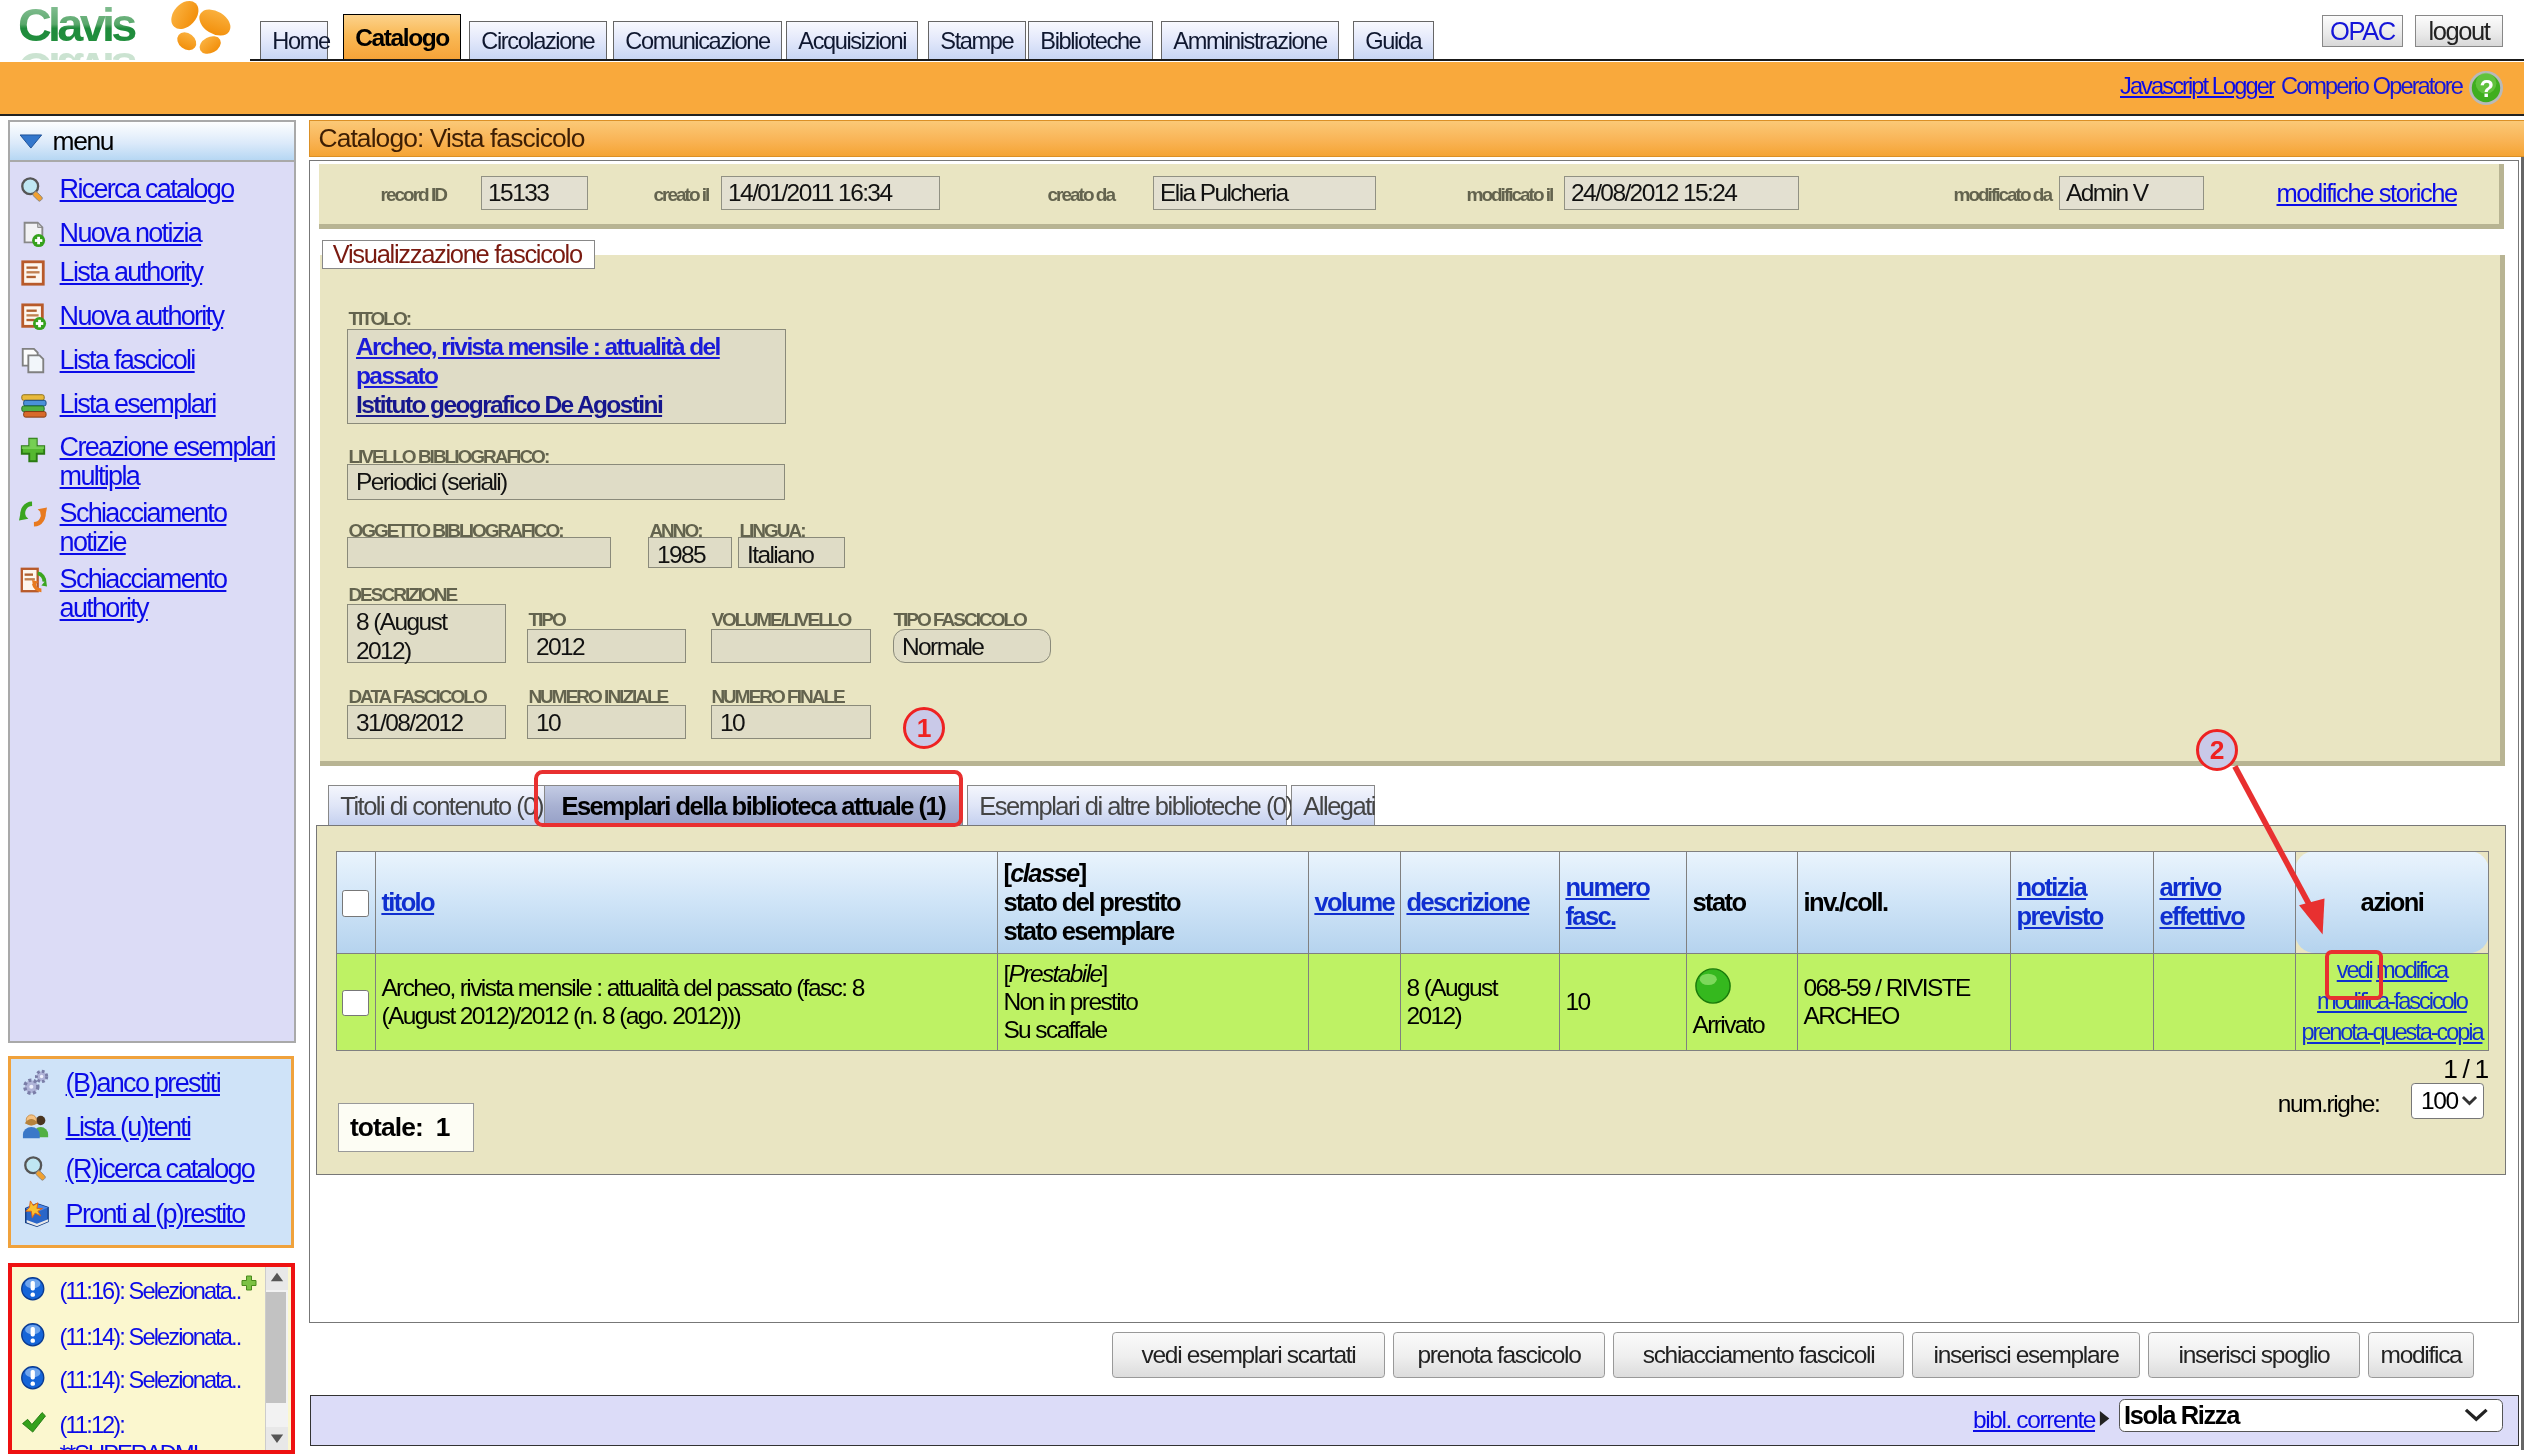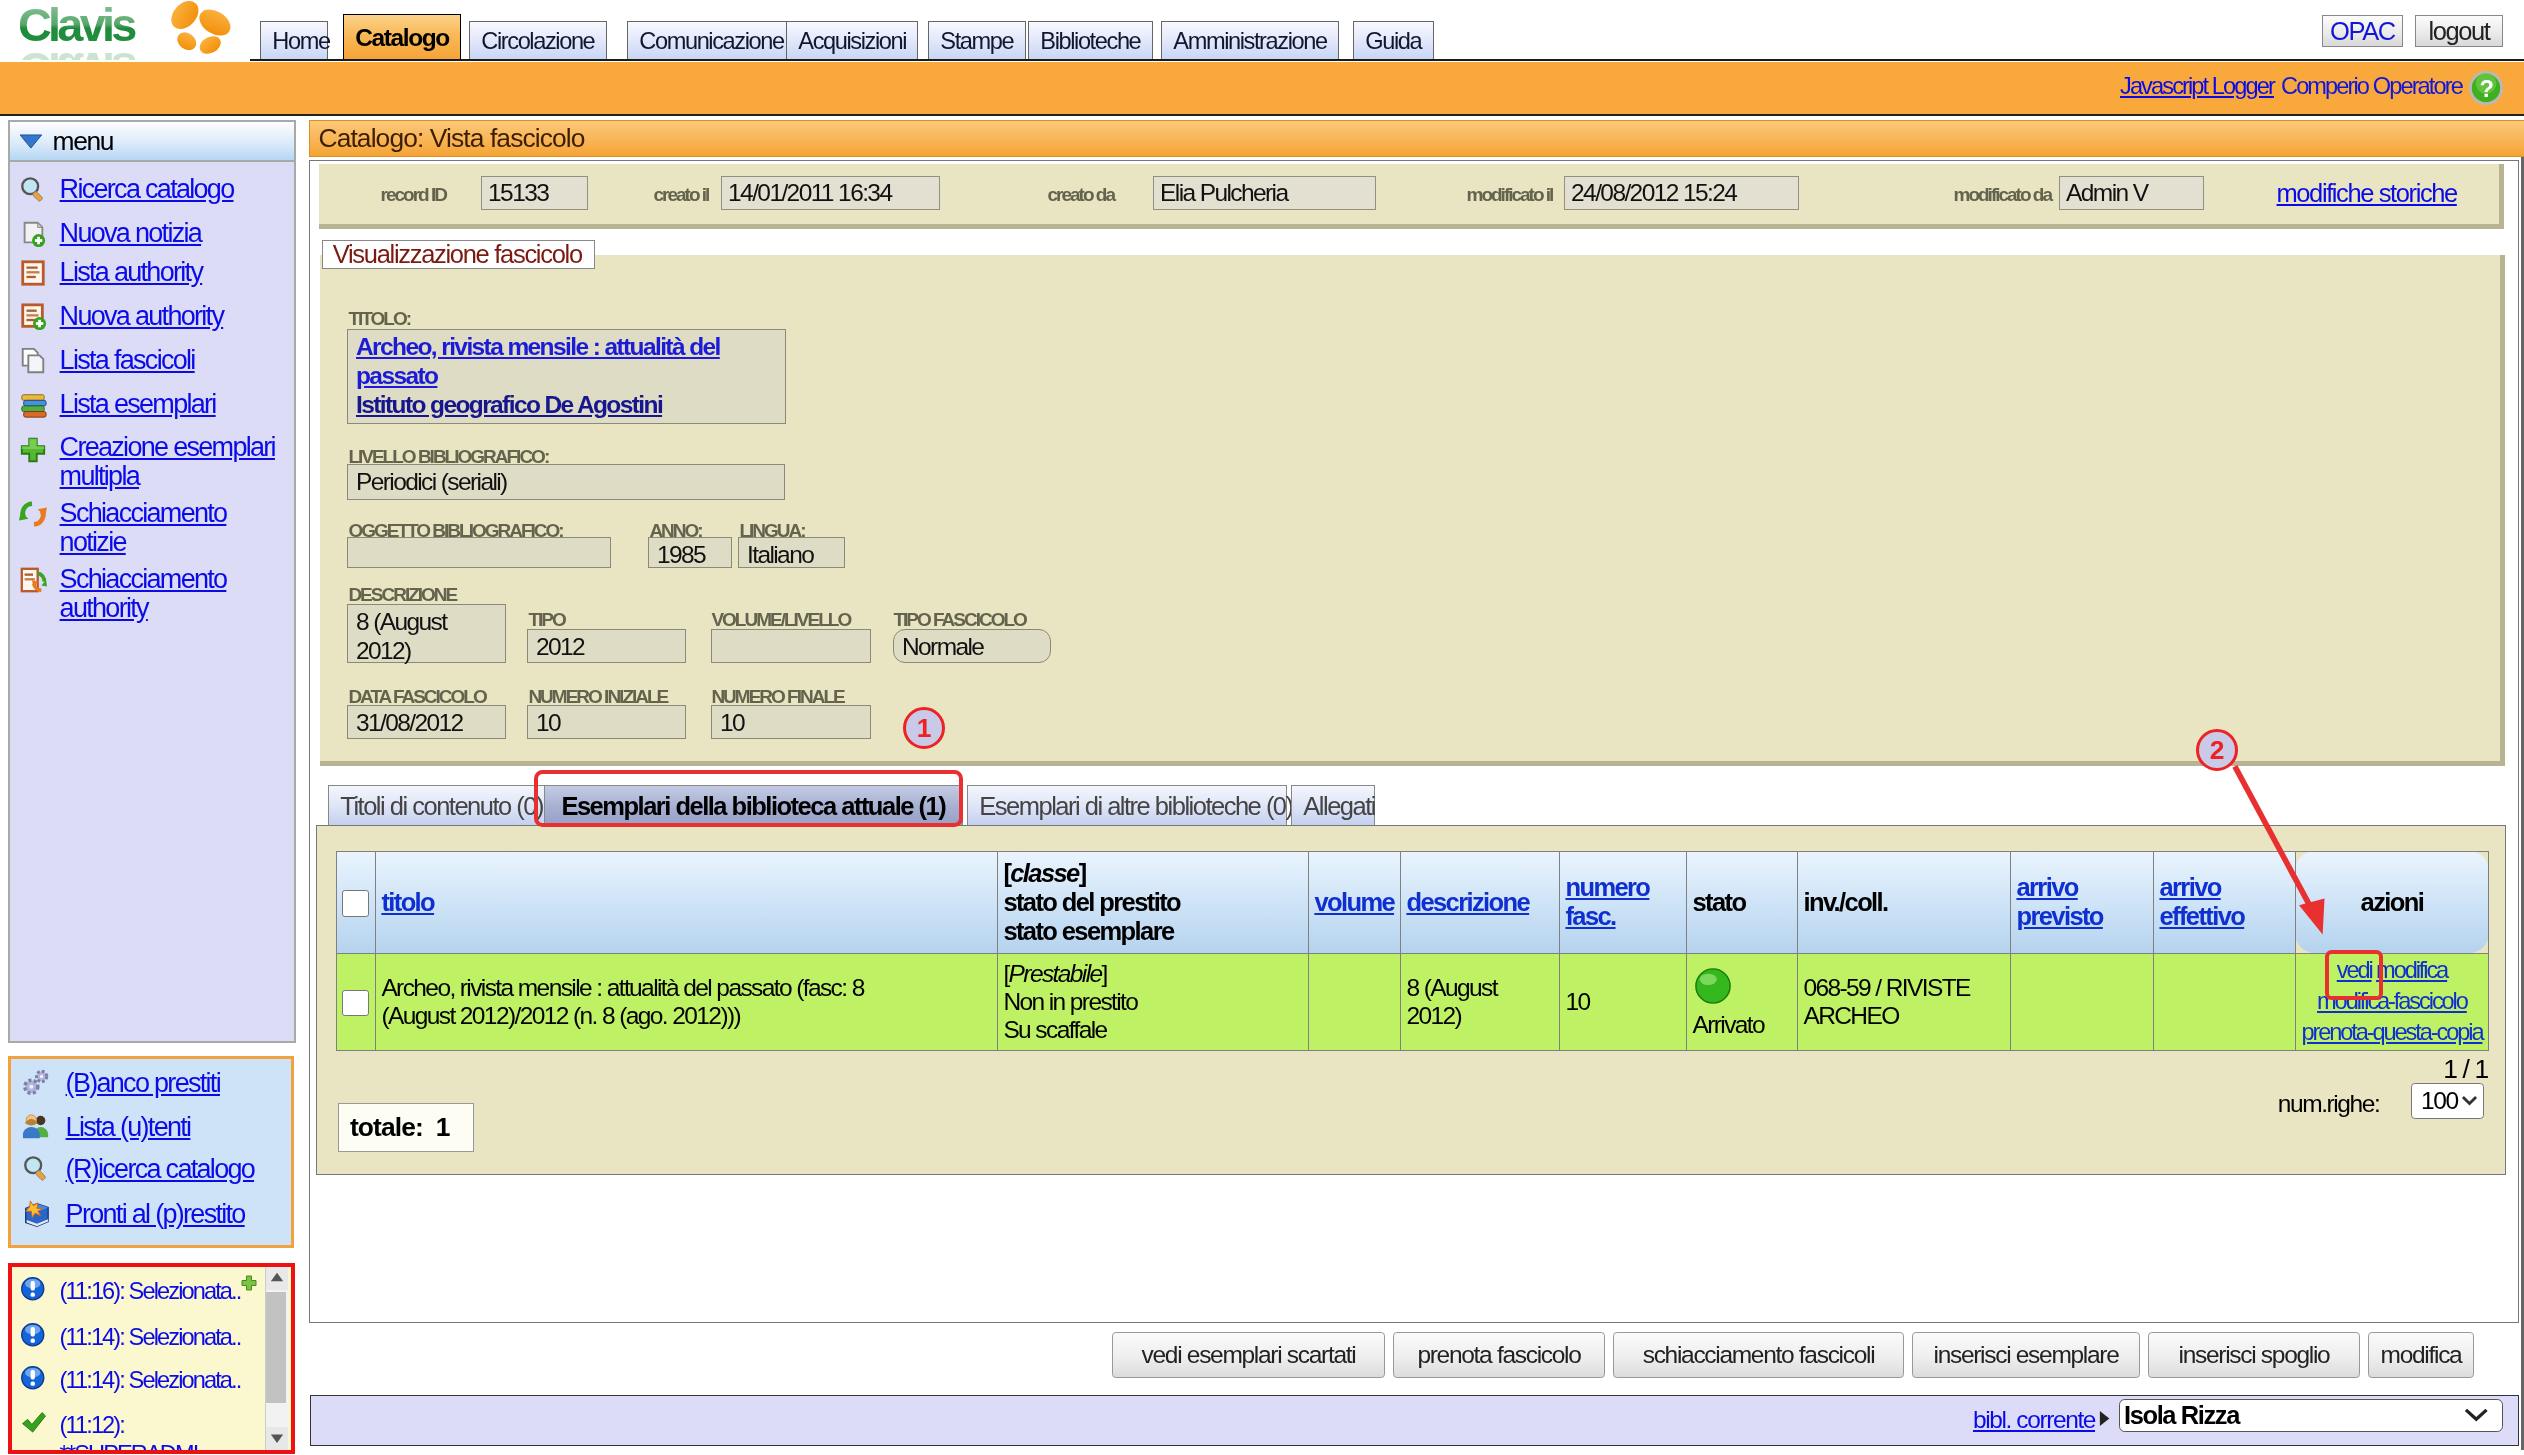--- a/index.html
+++ b/index.html
@@ -92,21 +92,21 @@
  <g>
   <ellipse cx="178" cy="16" rx="17" ry="12" fill="url(#ob)" transform="rotate(-48 178 16)"></ellipse>
   <ellipse cx="210" cy="24" rx="18" ry="12" fill="url(#ob)" transform="rotate(32 210 24)"></ellipse>
   <ellipse cx="180" cy="44" rx="11" ry="8.5" fill="url(#ob)" transform="rotate(38 180 44)"></ellipse>
   <ellipse cx="205" cy="48" rx="12" ry="8.5" fill="url(#ob)" transform="rotate(-28 205 48)"></ellipse>
  </g>
 </svg>
 <span class="navtab" style="left:260px;width:43px;text-align:center;">Home</span>
 <span class="navtab" id="tab-catalogo" style="left:343px;">Catalogo</span>
 <span class="navtab" style="left:469px;">Circolazione</span>
-<span class="navtab" style="left:627px;">Comunicazione</span>
+<span class="navtab" style="left:613px;">Comunicazione</span>
 <span class="navtab" style="left:786px;">Acquisizioni</span>
 <span class="navtab" style="left:928px;">Stampe</span>
 <span class="navtab" style="left:1028px;">Biblioteche</span>
 <span class="navtab" style="left:1161px;">Amministrazione</span>
 <span class="navtab" style="left:1353px;">Guida</span>
 <div class="abs" id="navline"></div>
 <span class="topbtn" style="left:2322px;width:79px;color:#1515d8;">OPAC</span>
 <span class="topbtn" style="left:2415px;width:86px;color:#222;">logout</span>
 <div class="abs" id="orangeband">
   <div class="abs" style="left:2120px;top:11.3px;font-size:23.6px;letter-spacing:-1.9px;"><a>Javascript Logger</a></div>
@@ -340,21 +340,21 @@
    <tbody>
           <tr class="hdr">
     <th style="text-align:center;"><span class="cb"></span></th>
     <th><a>titolo</a></th>
     <th>[<i>classe</i>]<br>stato del prestito<br>stato esemplare</th>
     <th><a>volume</a></th>
     <th><a>descrizione</a></th>
     <th><a>numero fasc.</a></th>
     <th>stato</th>
     <th>inv./coll.</th>
-    <th><a>arrivo previsto</a></th>
+    <th><a>notizia previsto</a></th>
     <th><a>arrivo effettivo</a></th>
     <th style="text-align:center;border-radius:20px;">azioni</th>
    </tr>
    <tr class="data">
     <td style="text-align:center;"><span class="cb"></span></td>
     <td style="white-space:nowrap;">Archeo, rivista mensile : attualità del passato (fasc: 8<br>(August 2012)/2012 (n. 8 (ago. 2012)))</td>
     <td>[<i>Prestabile</i>]<br>Non in prestito<br>Su scaffale</td>
     <td></td>
     <td>8 (August<br>2012)</td>
     <td>10</td>

